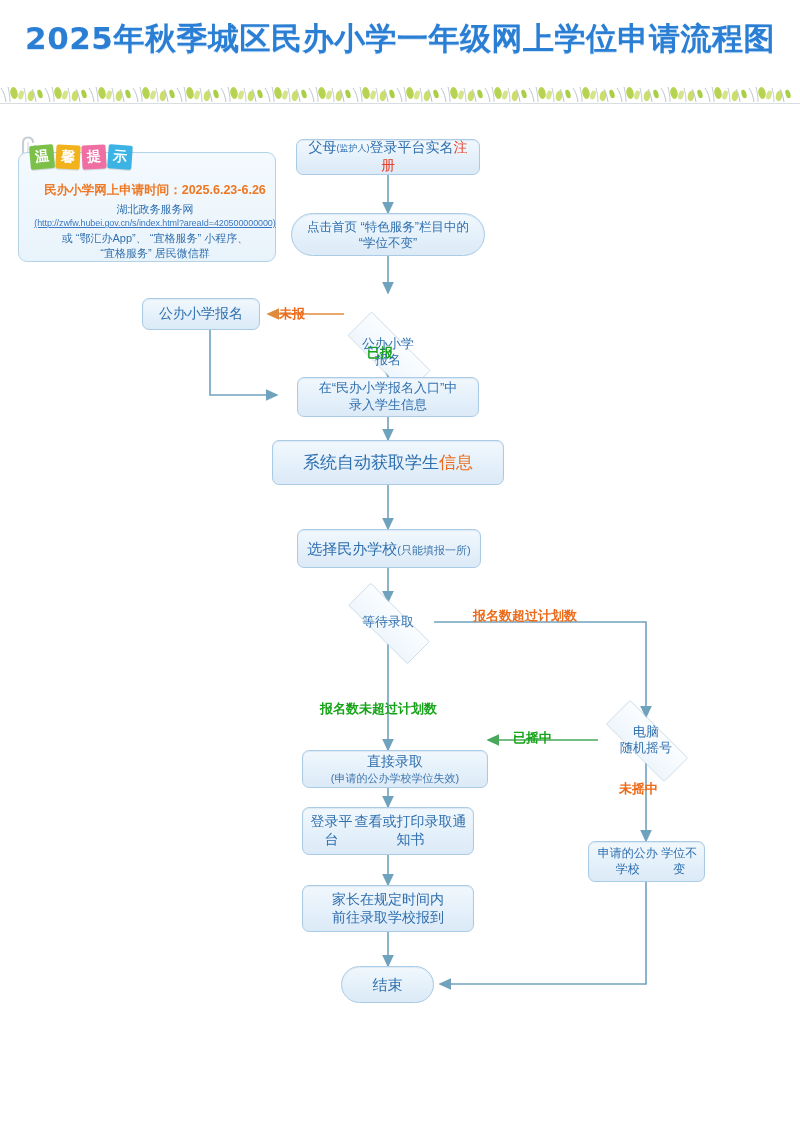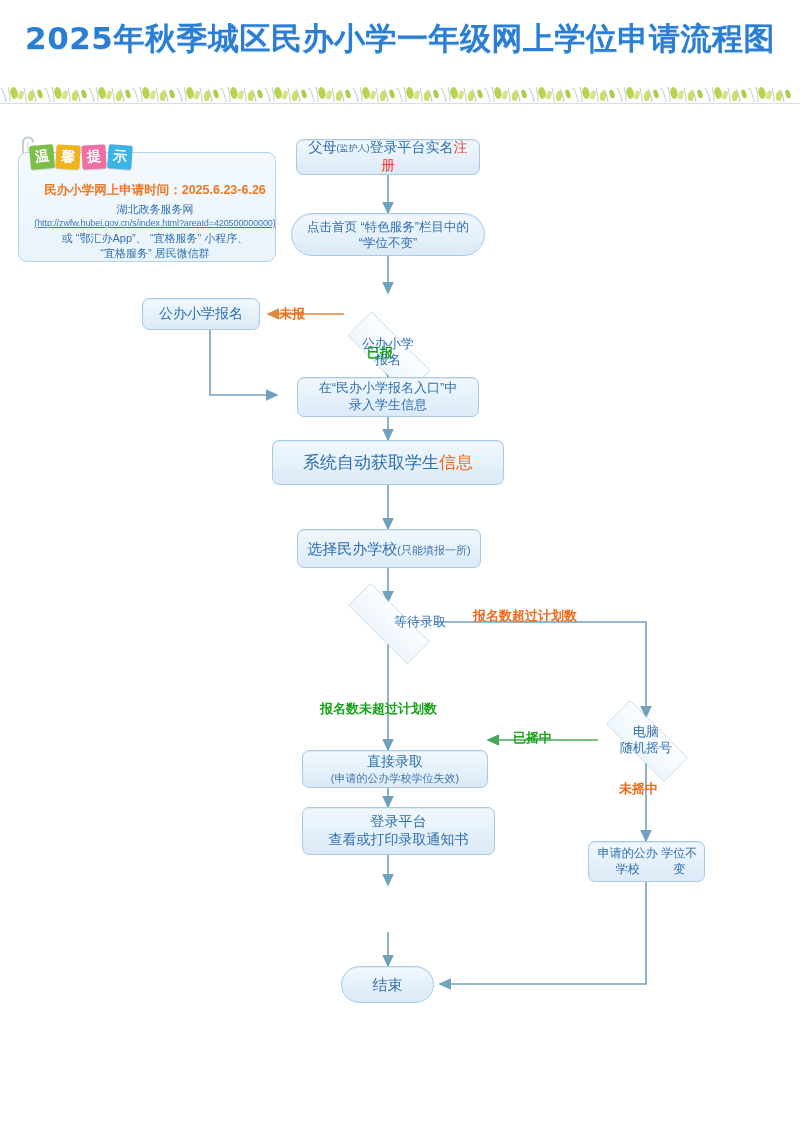--- a/index.html
+++ b/index.html
@@ -264,21 +264,21 @@
       <span>系统自动获取学生</span><span class="hl-orange">信息</span>
     </span>
   </div>
 
   <div class="node" style="left:297px;top:529px;width:184px;height:39px;">
     <span>
       <span style="font-size:15px;">选择民办学校</span><span class="sub">(只能填报一所)</span>
     </span>
   </div>
 
-  <div class="diamond" style="left:330px;top:601px;width:116px;height:43px;justify-content:flex-end;">
+  <div class="diamond" style="left:330px;top:601px;width:116px;height:43px;">
     <span class="dshape"></span>
     <span class="dlabel">等待录取</span>
   </div>
 
   <div class="diamond" style="left:589px;top:717px;width:114px;height:46px;">
     <span class="dshape"></span>
     <span class="dlabel">
       <span>电脑</span><br>
       <span>随机摇号</span>
     </span>
@@ -287,25 +287,29 @@
   <div class="node" style="left:302px;top:750px;width:186px;height:38px;flex-direction:column;">
     <span style="font-size:14px;">直接录取</span>
     <span class="sub">(申请的公办学校学位失效)</span>
   </div>
 
   <div class="node" style="left:588px;top:841px;width:117px;height:41px;flex-direction:row;">
     <span style="font-size:12px;">申请的公办学校</span>
     <span style="font-size:12px;">学位不变</span>
   </div>
 
-  <div class="node" style="left:302px;top:807px;width:193px;height:48px;flex-direction:column;">
+  <div class="node" style="left:302px;top:807px;width:172px;height:48px;">
     <span>登录平台</span>
     <span>查看或打印录取通知书</span>
   </div>
 
+  <div class="node" style="left:302px;top:885px;width:172px;height:47px;flex-direction:column;">
+    <span>家长在规定时间内</span>
+    <span>前往录取学校报到</span>
+  </div>
 
   <div class="node pill" style="left:341px;top:966px;width:93px;height:37px;font-size:15px;">
     <span>结束</span>
   </div>
 
   <div class="edge-label lab-orange" style="left:279px;top:305px;">未报</div>
 
   <div class="edge-label lab-green" style="left:367px;top:344px;">已报</div>
 
   <div class="edge-label lab-orange" style="left:473px;top:607px;">报名数超过计划数</div>

